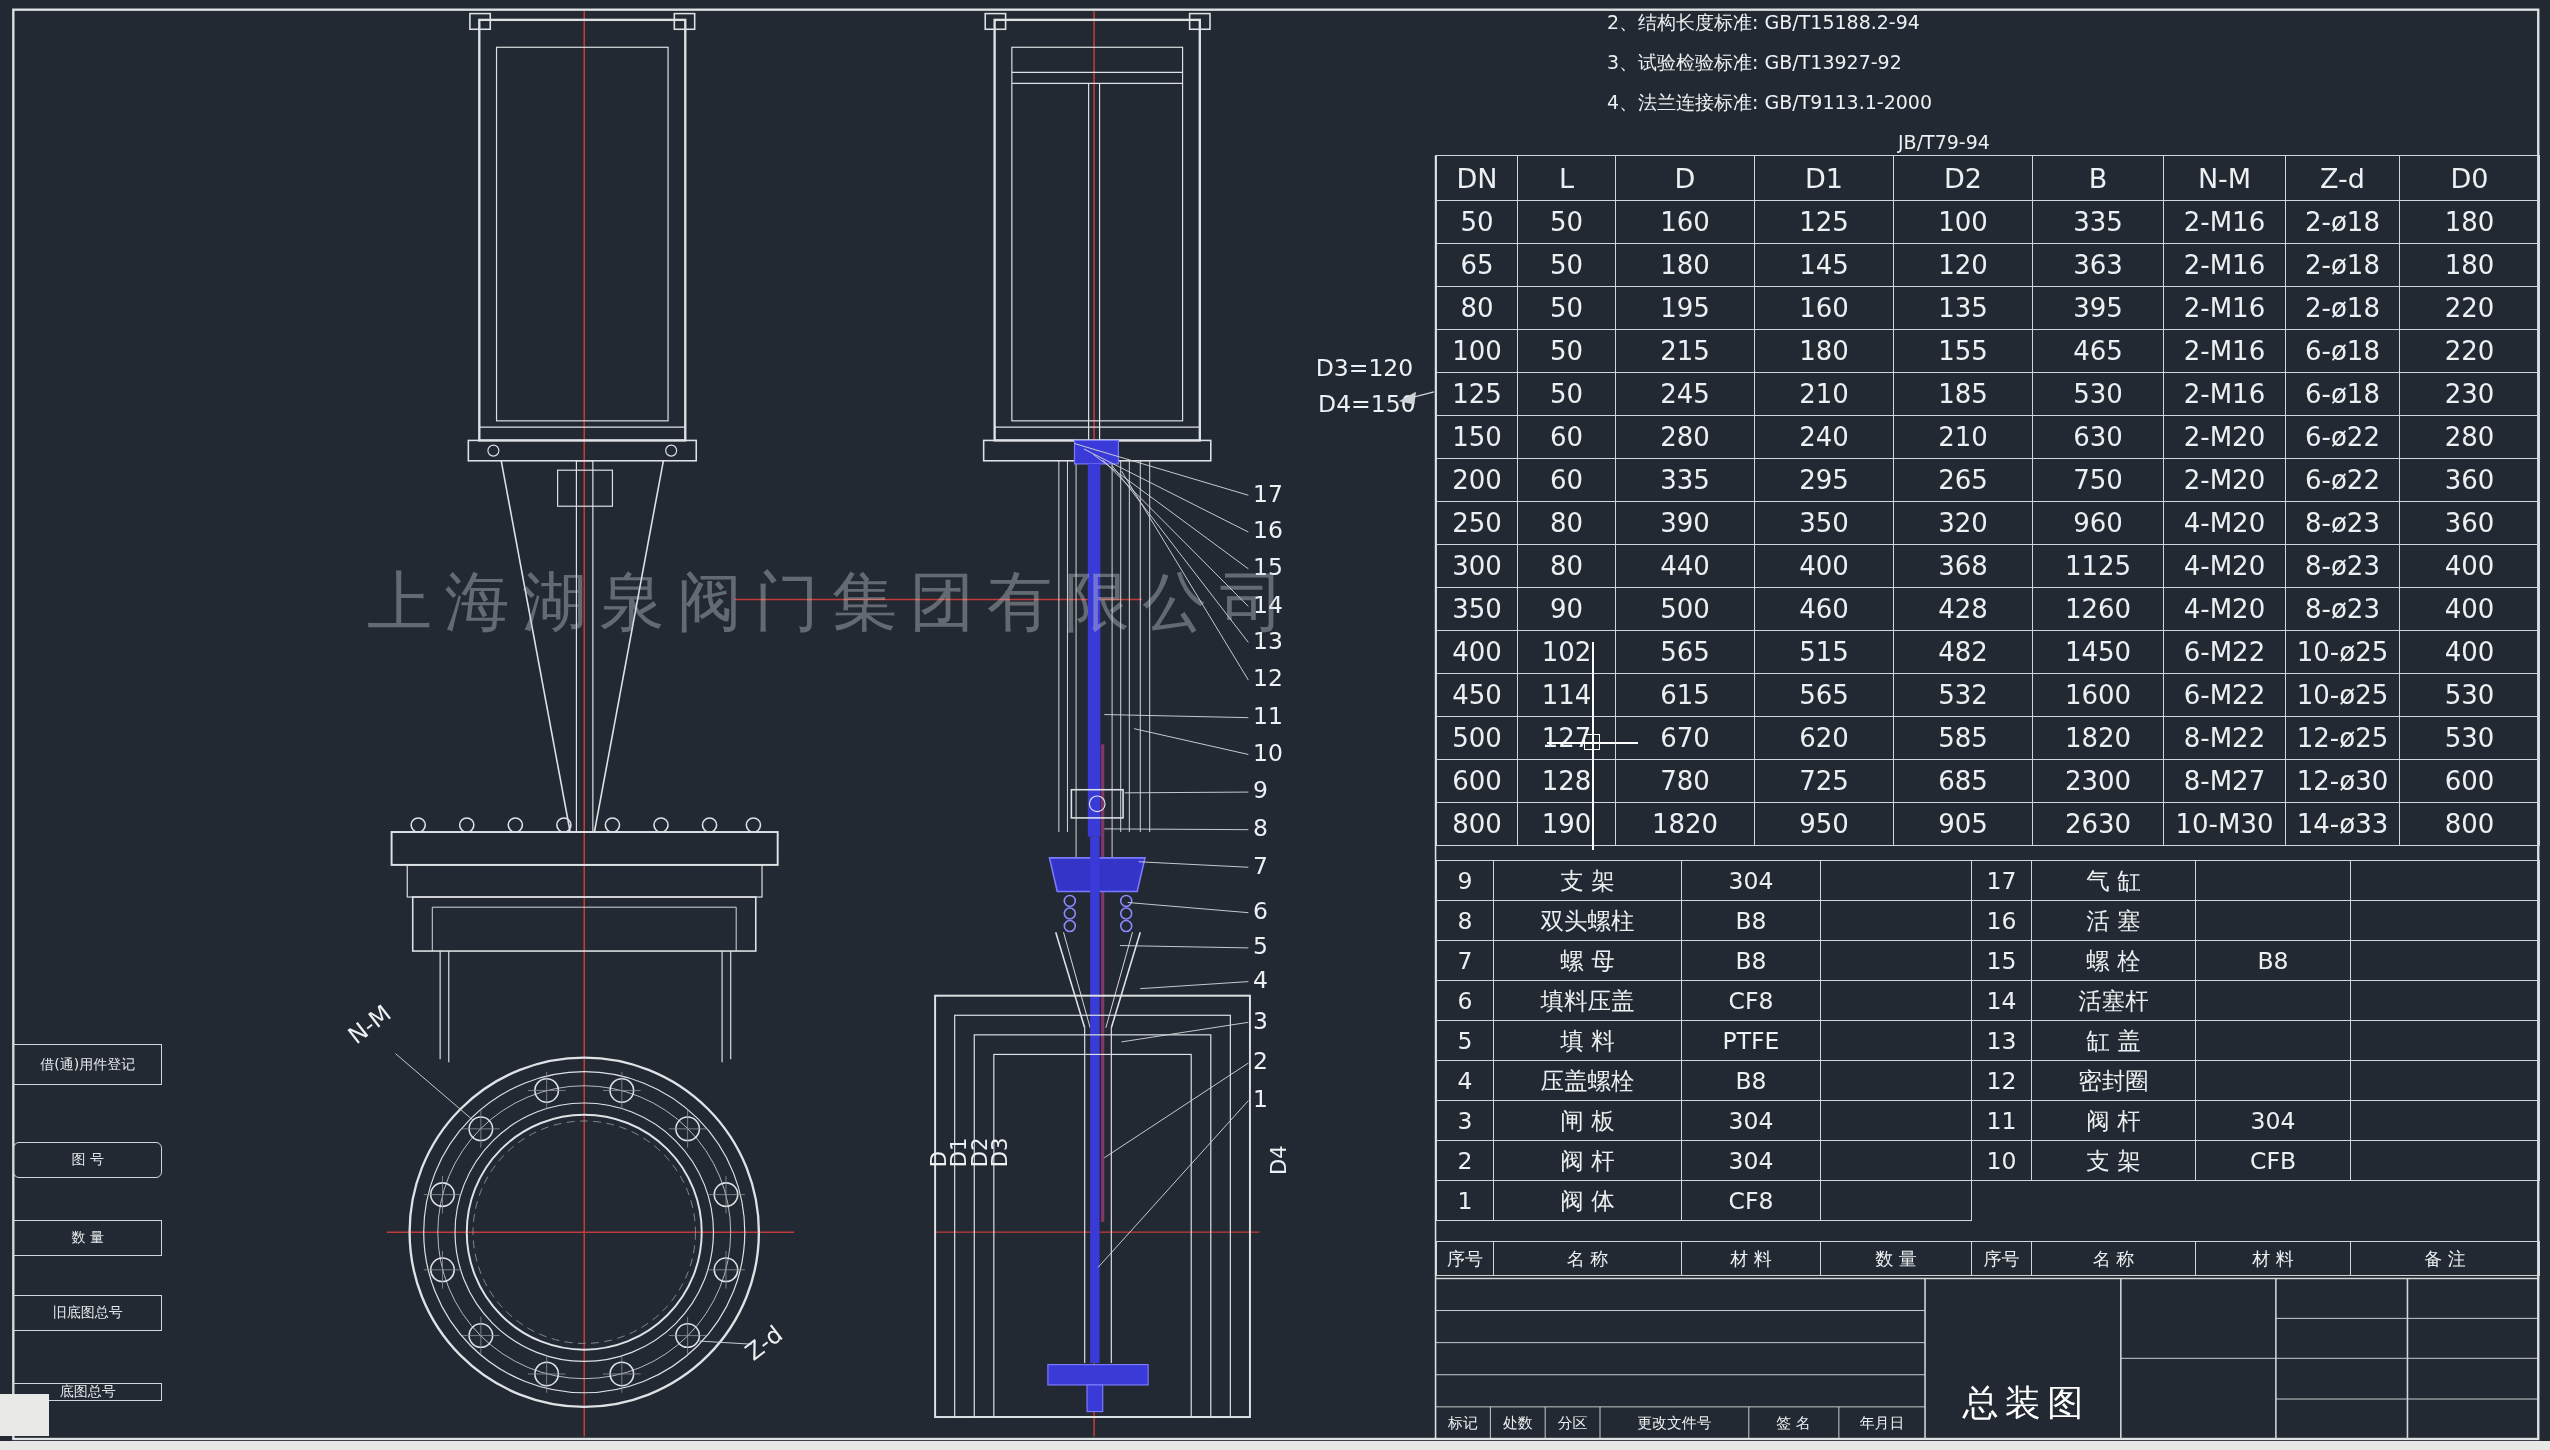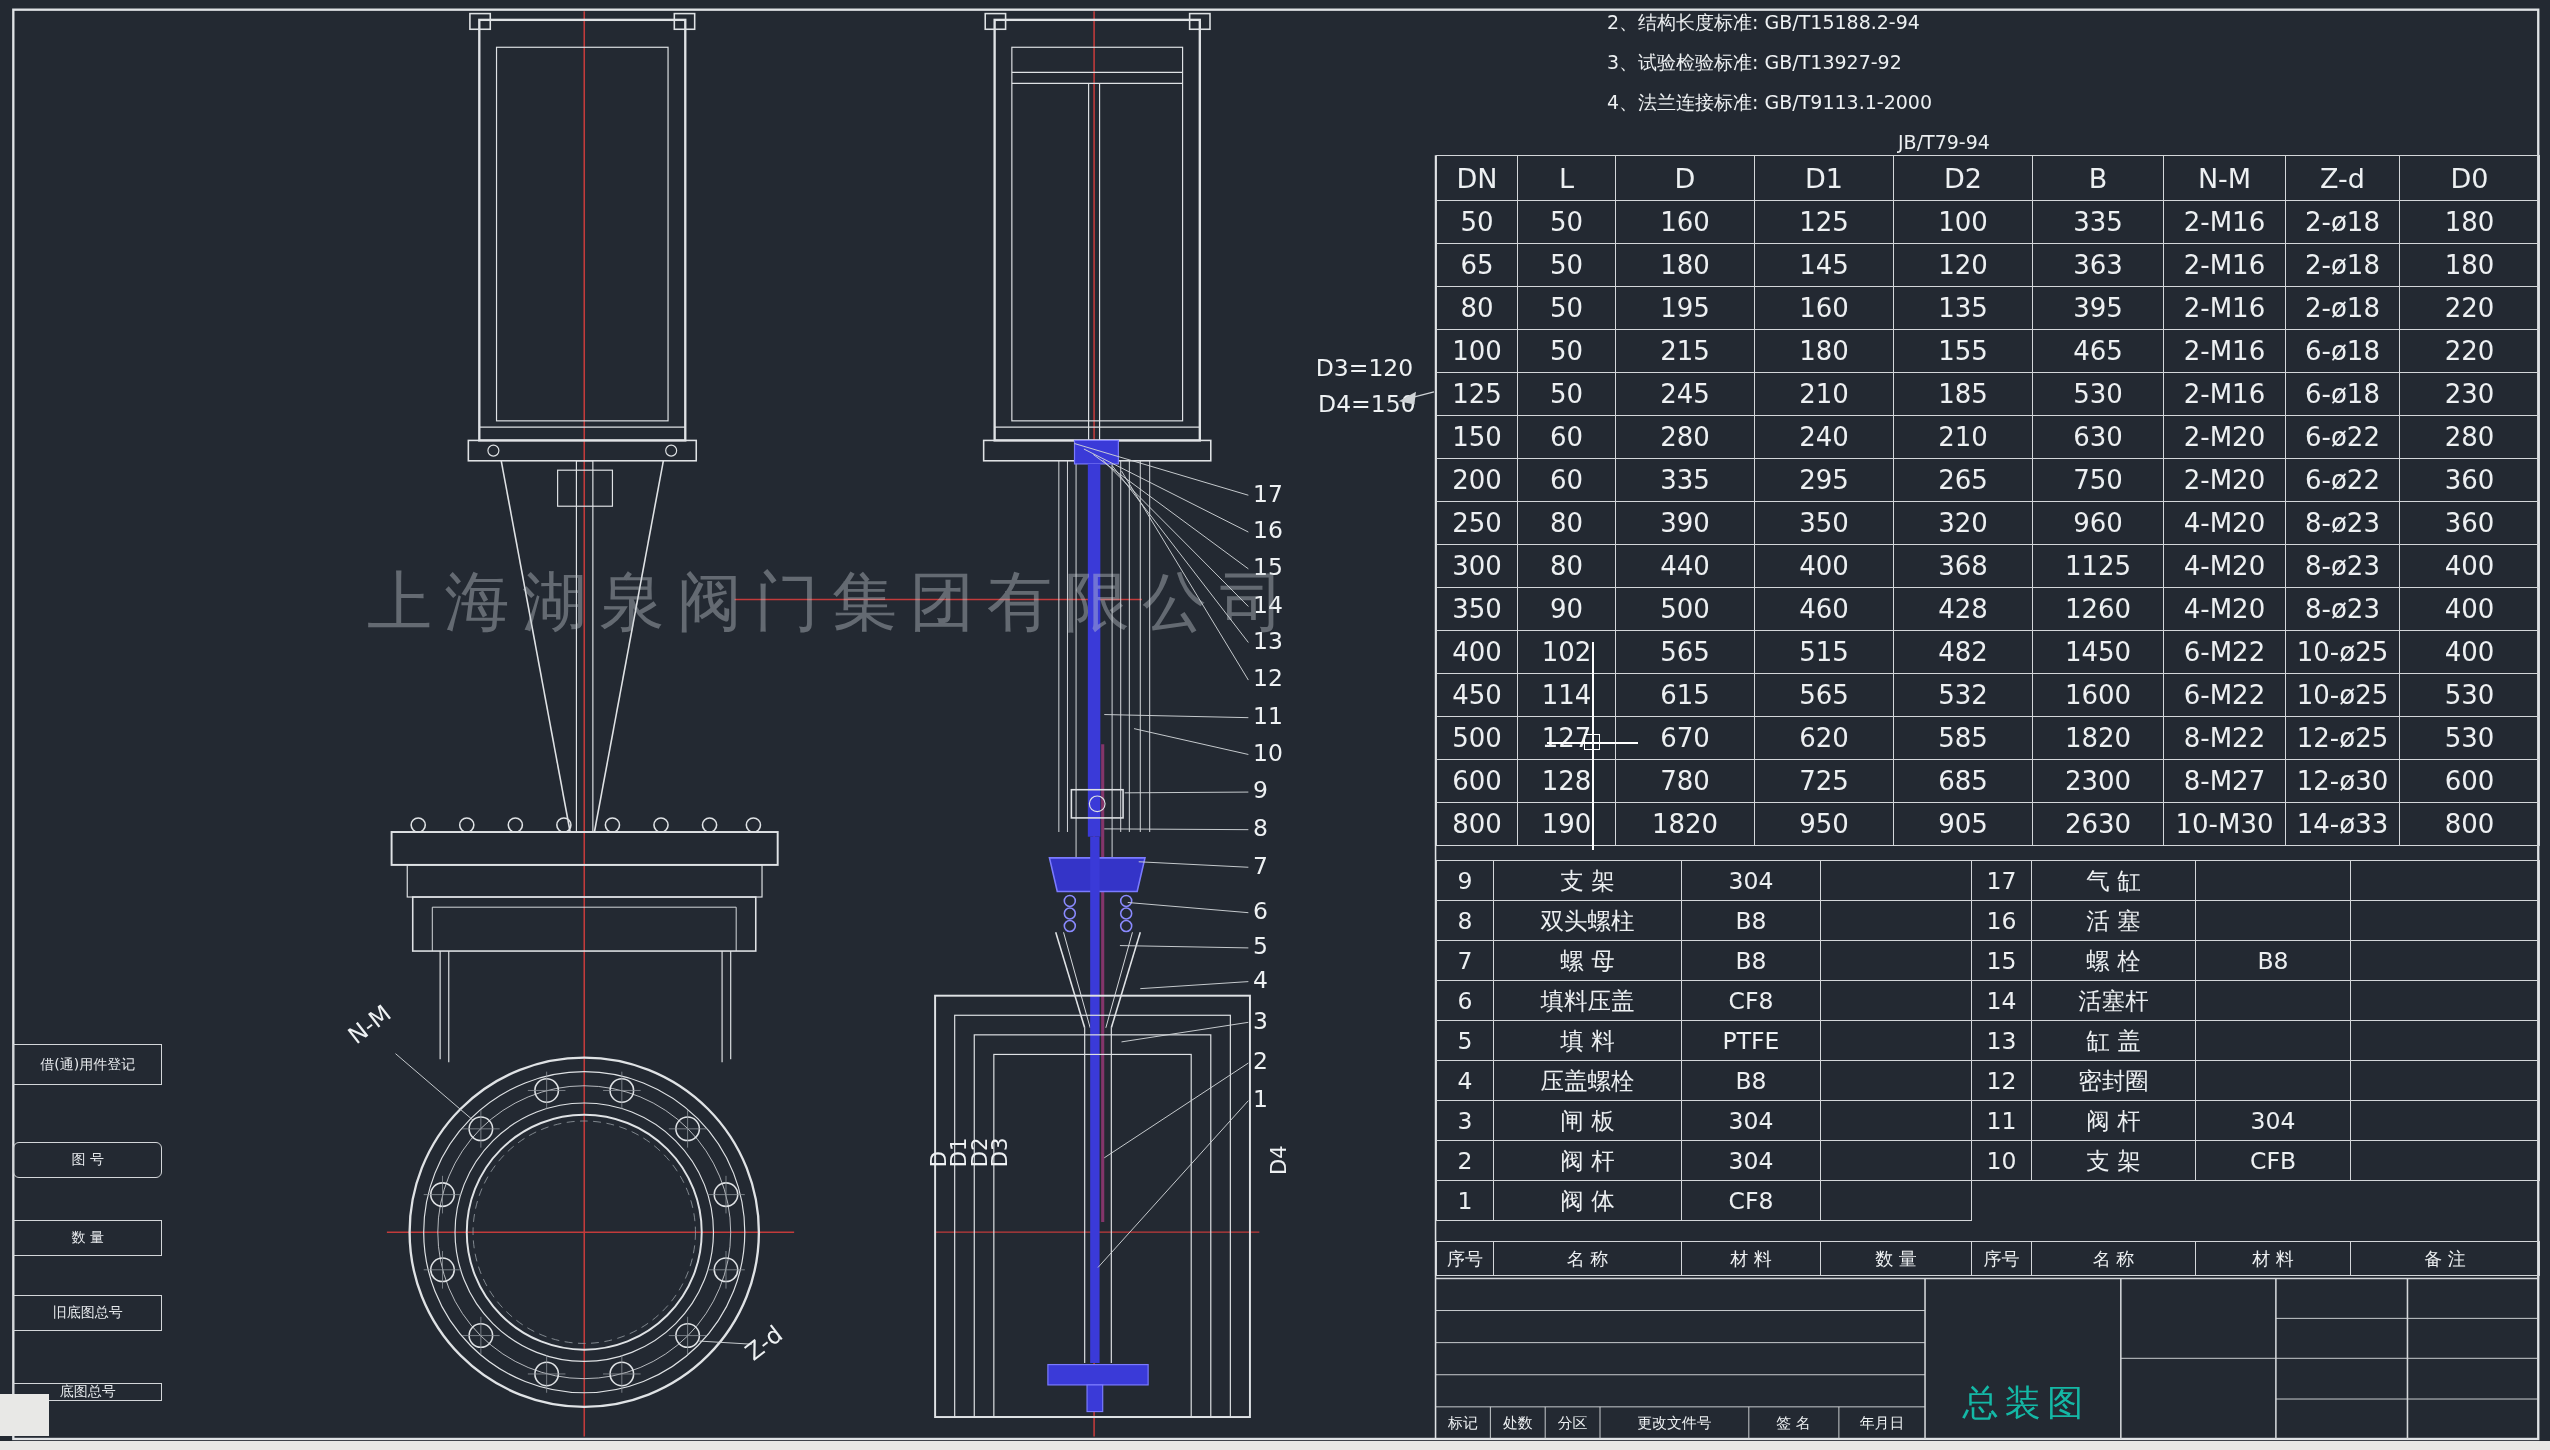--- a/index.html
+++ b/index.html
@@ -20,21 +20,21 @@
   #dimTable td{height:42px;font-size:26px;}
   #bomLeft{left:1436px;top:860px;width:535px;}
   #bomRight{left:1971px;top:860px;width:568px;}
   #bomLeft td,#bomRight td{height:39px;font-size:23.5px;}
   #bomHeader{left:1436px;top:1241px;width:1103px;}
   #bomHeader td{height:33px;font-size:18px;}
   .leftbox{position:absolute;left:13.3px;width:149px;border:1.6px solid #d3d6d9;display:flex;
            align-items:center;justify-content:center;font-size:14px;color:#e6e9ec;z-index:3;
            background:transparent;box-sizing:border-box;}
   .assembly-title{position:absolute;left:1928px;top:1379px;width:196px;text-align:center;
-           font-size:36px;letter-spacing:6.3px;color:#14b8a6;z-index:4;}
+           font-size:36px;letter-spacing:6.3px;color:#ffffff;z-index:4;}
   .cross-v{position:absolute;left:1592px;top:642px;width:1.6px;height:208px;background:#ffffff;z-index:9;}
   .cross-h{position:absolute;left:1547px;top:742px;width:91px;height:1.6px;background:#ffffff;z-index:9;}
   .pickbox{position:absolute;left:1584px;top:734px;width:15.7px;height:15.7px;border:1.6px solid #ffffff;
            box-sizing:border-box;z-index:9;}
   .bottom-strip{position:absolute;left:0;top:1441px;width:2550px;height:9.4px;background:#e8e8e6;z-index:5;}
   .corner-box{position:absolute;left:0;top:1394px;width:49px;height:42px;background:#e8e8e6;z-index:5;}
 </style>
 </head>
 <body>
 

